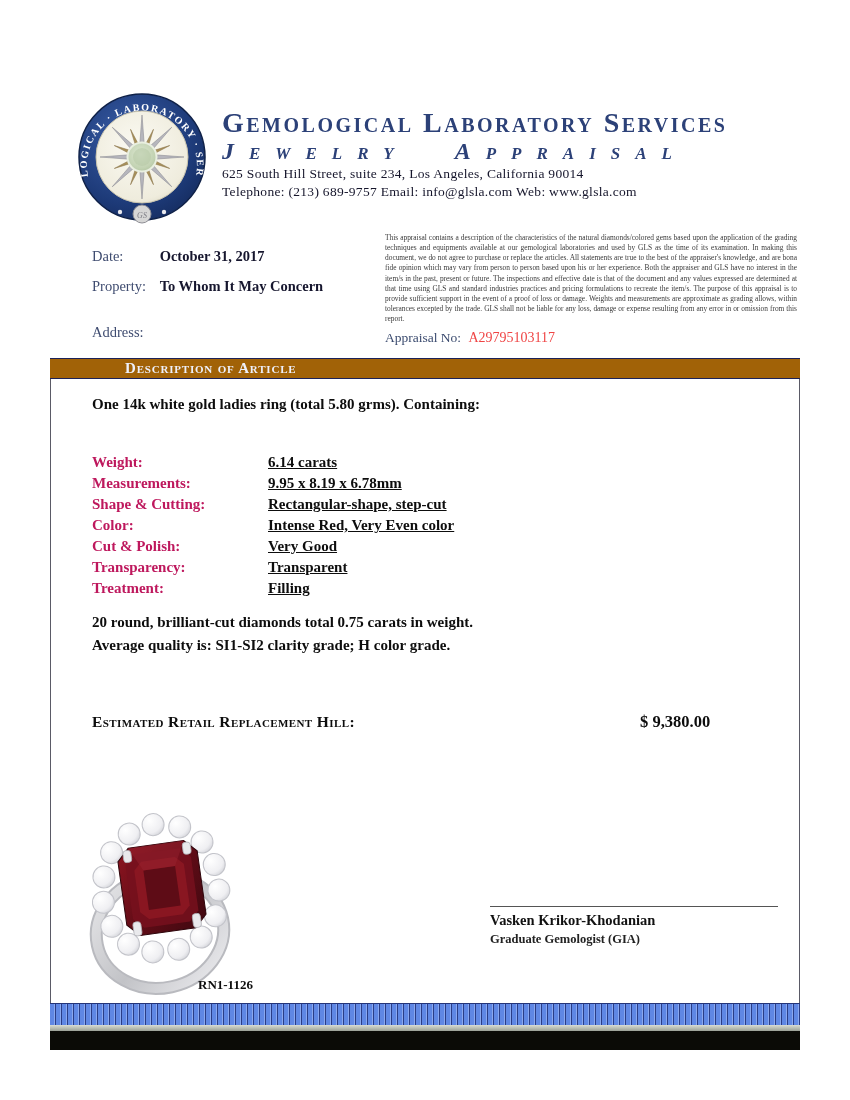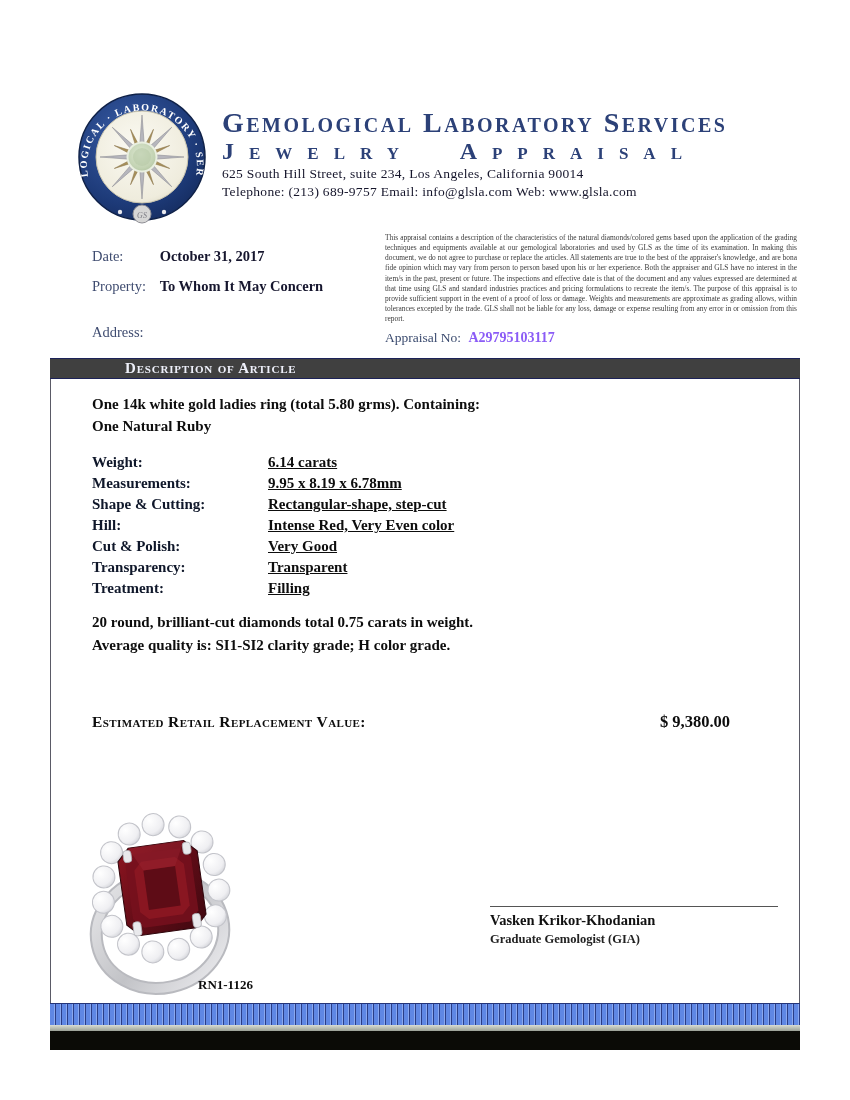--- a/index.html
+++ b/index.html
@@ -24,72 +24,73 @@
     white-space:nowrap;
     font-family:Liberation Serif, serif;
   }
   .doc-type{
     left:222px;top:138px;width:560px;
     font-variant:small-caps;
     font-size:24px;font-weight:600;
     letter-spacing:15px;word-spacing:26px;
     color:#2c4178;
     white-space:nowrap;
+    font-style:italic;
   }
   .org-address{left:222px;top:166px;font-size:13.5px;color:#15152b;letter-spacing:.3px;}
   .org-contact{left:222px;top:184px;font-size:13.5px;color:#15152b;letter-spacing:.3px;}
 
   
   .field-row{left:92px;width:300px;font-size:14.5px;white-space:nowrap;}
   .field-label{display:inline-block;width:64px;color:#3f4c70;}
   .field-value{font-weight:bold;color:#16162e;}
   .row-date{top:248px;}
   .row-property{top:278px;}
   .row-address{top:308px;margin-top:16px;}
 
   .disclaimer{
     left:385px;top:233px;width:412px;
     font-size:7.4px;line-height:1.37;
     text-align:justify;color:#3a3a3a;
   }
   .appraisal-no{left:385px;top:330px;font-size:13.5px;white-space:nowrap;}
   .appraisal-no .lbl{color:#3a4a6e;margin-right:4px;}
-  .appraisal-no .val{font-weight:bold;font-size:14px;color:#8b5cf6;margin-top:32px;}
+  .appraisal-no .val{font-weight:normal;font-size:14px;color:#ef4444;margin-top:32px;}
 
   
   .frame{
     left:50px;top:358px;width:750px;height:692px;
     border-left:1px solid #5a5a66;
     border-right:1px solid #5a5a66;
     box-sizing:border-box;
   }
   .desc-bar{
     left:50px;top:358px;width:750px;height:21px;
-    background:#404040;
+    background:#a16207;
     border-top:1px solid #1c2258;border-bottom:1px solid #1c2258;
     box-sizing:border-box;
   }
   .desc-bar-text{
     position:absolute;left:75px;top:1px;
     font-variant:small-caps;font-weight:600;
     font-size:15px;letter-spacing:.8px;
     color:#eef0fa;
   }
   .summary{left:92px;top:393px;width:560px;font-size:15px;font-weight:bold;line-height:22px;color:#0d0d0d;}
   .specs{left:92px;top:452px;width:480px;font-size:15px;font-weight:bold;line-height:21px;}
   .spec-row{white-space:nowrap;}
-  .spec-label{display:inline-block;width:176px;color:#0f172a;}
+  .spec-label{display:inline-block;width:176px;color:#be185d;}
   .spec-value{color:#0d0d0d;text-decoration:underline;}
   .diamonds{left:92px;top:611px;width:560px;font-size:15px;font-weight:bold;line-height:22.5px;color:#0d0d0d;}
   .value-label{
     left:92px;top:713px;
     font-variant:small-caps;font-weight:bold;
     font-size:15.5px;letter-spacing:.4px;color:#0d0d0d;white-space:nowrap;
   }
-  .value-amount{left:640px;top:712px;width:110px;font-size:16.5px;font-weight:bold;color:#0d0d0d;text-align:center;}
+  .value-amount{left:640px;top:712px;width:110px;font-size:16.5px;font-weight:bold;color:#0d0d0d;}
   .item-ref{left:198px;top:977px;font-size:13px;font-weight:bold;color:#0d0d0d;}
 
   
   .sig-line{left:490px;top:906px;width:288px;border-top:1px solid #555;}
   .sig-name{left:490px;top:912px;font-size:14.5px;font-weight:bold;color:#111;}
   .sig-title{left:490px;top:932px;font-size:12.5px;font-weight:bold;color:#222;}
 
   
   .stripes{
     left:50px;top:1003px;width:750px;height:22px;
@@ -176,53 +177,52 @@
   </div>
 
   <div class="abs frame"></div>
 
   <div class="abs desc-bar">
     <div class="desc-bar-text">Description of Article</div>
   </div>
 
   <div class="abs summary">
     <div>One 14k white gold ladies ring (total 5.80 grms). Containing:</div>
-    <div>One Natural Ruby</div>
   </div>
 
   <div class="abs specs">
     <div class="spec-row">
       <span class="spec-label">Weight:</span><span class="spec-value">6.14 carats</span>
     </div>
     <div class="spec-row">
       <span class="spec-label">Measurements:</span><span class="spec-value">9.95 x 8.19 x 6.78mm</span>
     </div>
     <div class="spec-row">
       <span class="spec-label">Shape &amp; Cutting:</span><span class="spec-value">Rectangular-shape, step-cut</span>
     </div>
     <div class="spec-row">
-      <span class="spec-label">Hill:</span><span class="spec-value">Intense Red, Very Even color</span>
+      <span class="spec-label">Color:</span><span class="spec-value">Intense Red, Very Even color</span>
     </div>
     <div class="spec-row">
       <span class="spec-label">Cut &amp; Polish:</span><span class="spec-value">Very Good</span>
     </div>
     <div class="spec-row">
       <span class="spec-label">Transparency:</span><span class="spec-value">Transparent</span>
     </div>
     <div class="spec-row">
       <span class="spec-label">Treatment:</span><span class="spec-value">Filling</span>
     </div>
   </div>
 
   <div class="abs diamonds">
     <div>20 round, brilliant-cut diamonds total 0.75 carats in weight.</div>
     <div>Average quality is: SI1-SI2 clarity grade; H color grade.</div>
   </div>
 
-  <div class="abs value-label">Estimated Retail Replacement Value:</div>
+  <div class="abs value-label">Estimated Retail Replacement Hill:</div>
   <div class="abs value-amount">$ 9,380.00</div>
 
   <div class="abs ring-img">
     <svg width="195" height="192" viewBox="0 0 195 192">
       <defs>
         <linearGradient id="bandGrad" x1="0" y1="0" x2="1" y2="1">
           <stop offset="0%" stop-color="#e8e8ea"></stop>
           <stop offset="50%" stop-color="#c2c3c7"></stop>
           <stop offset="100%" stop-color="#ededf0"></stop>
         </linearGradient>

